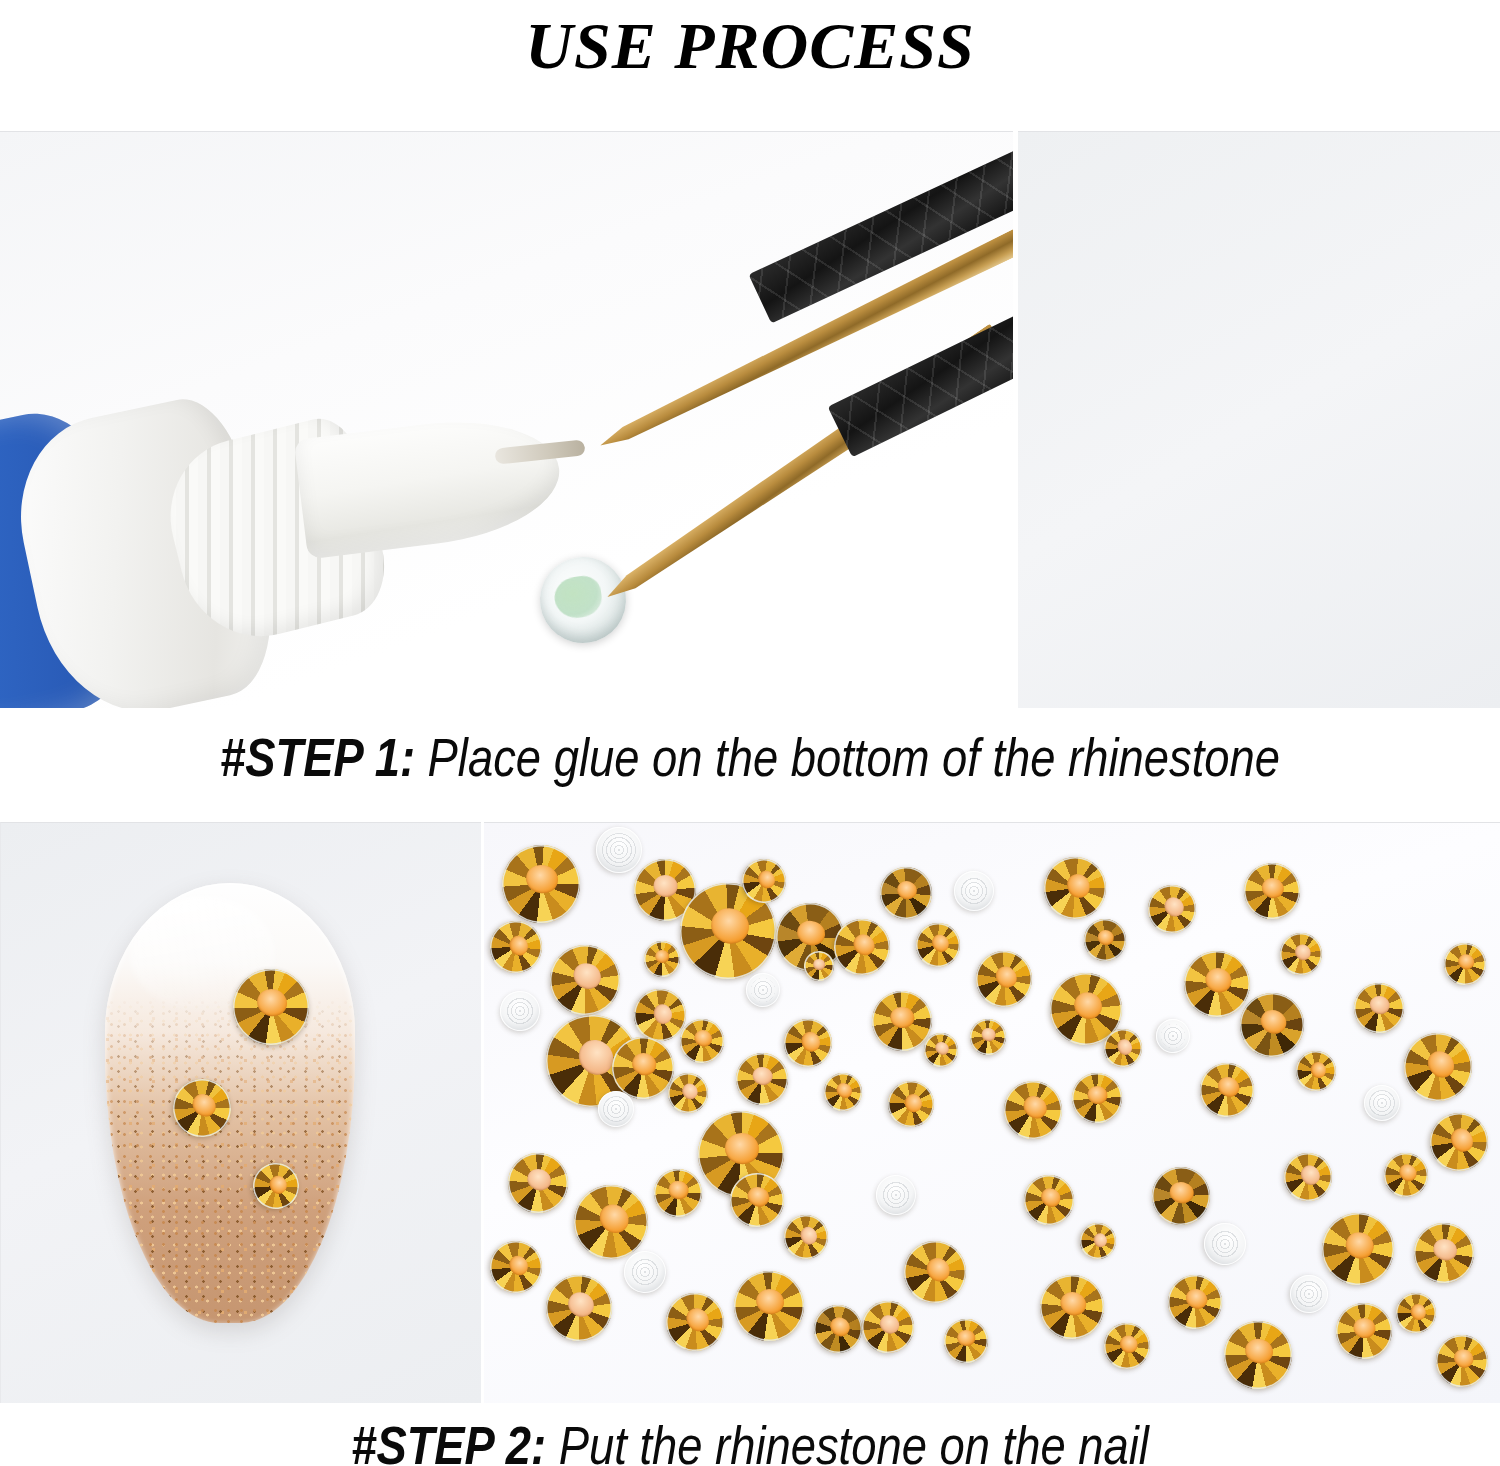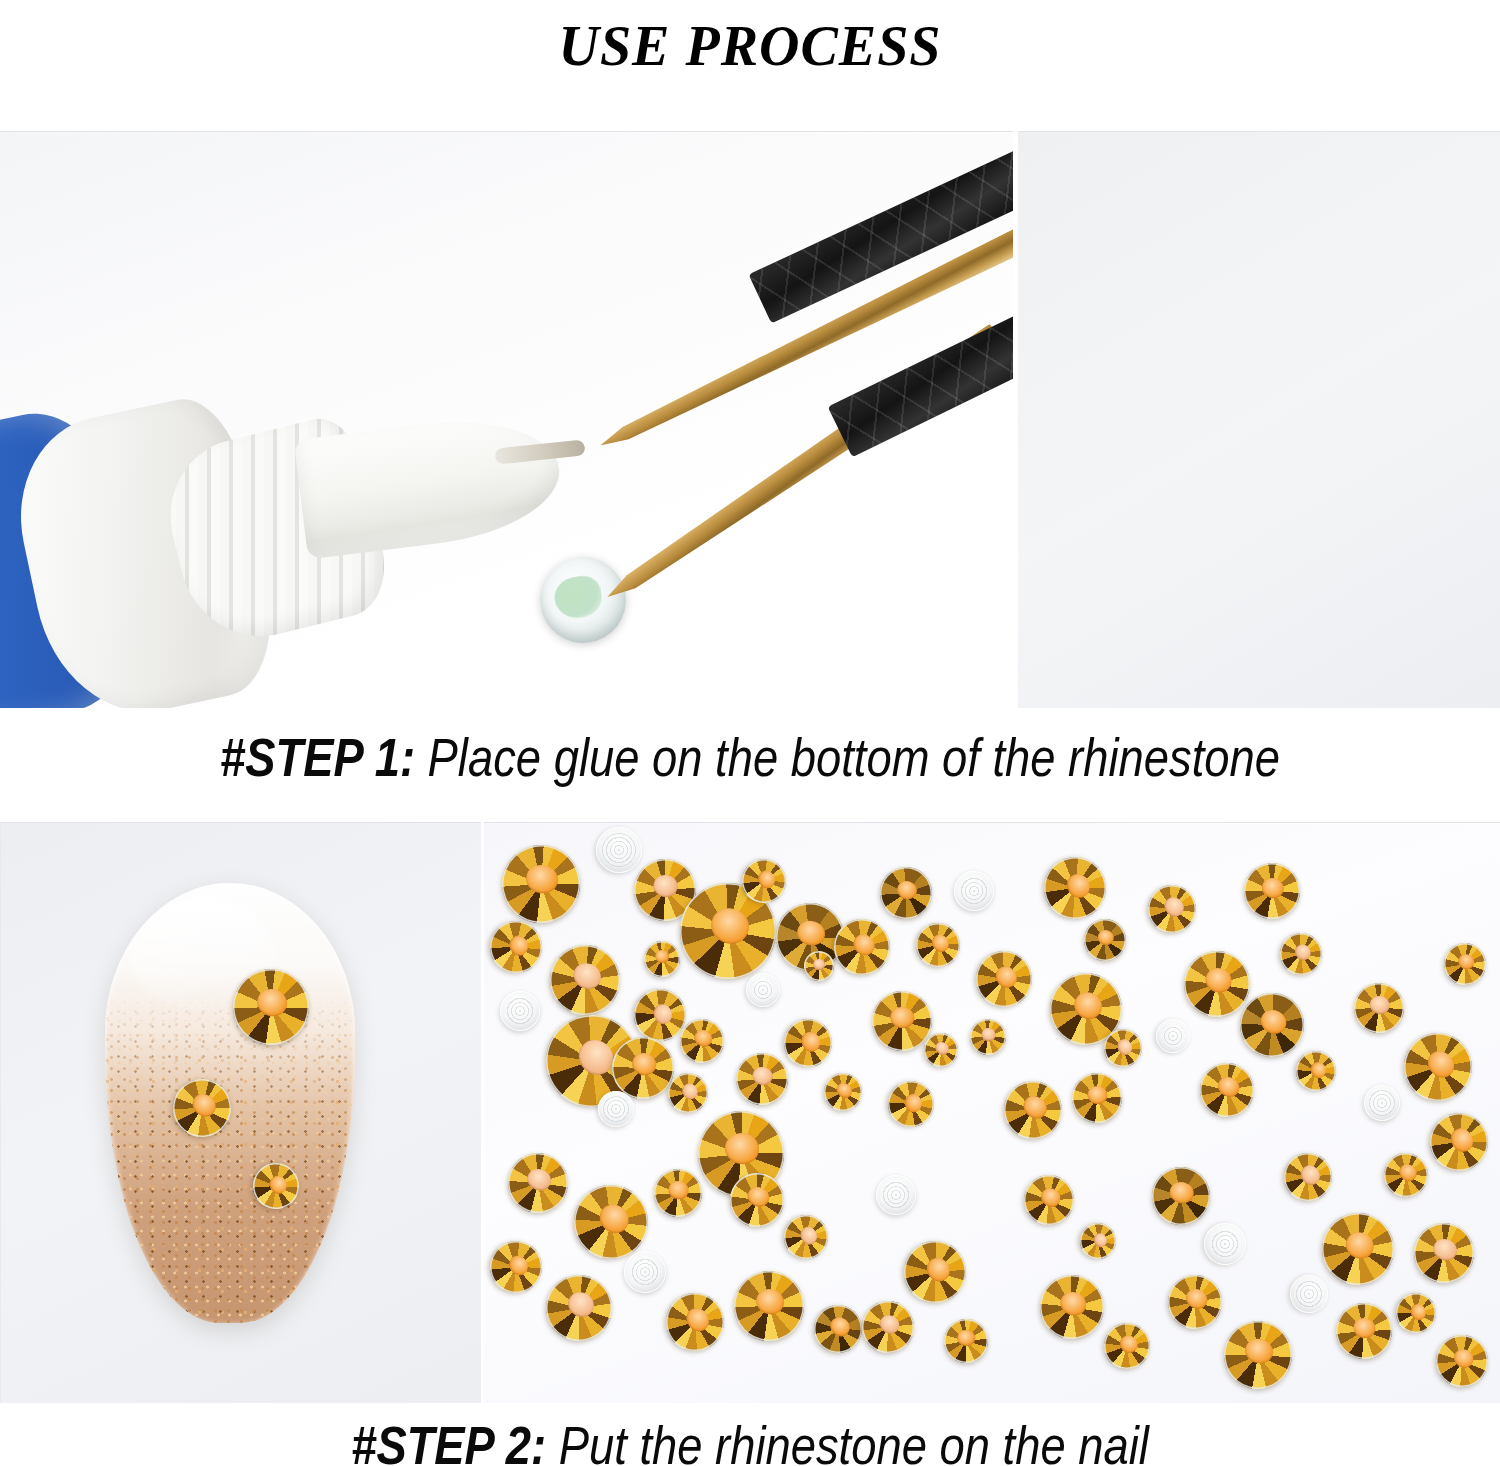--- a/index.html
+++ b/index.html
@@ -10,21 +10,21 @@
     overflow:hidden;
     position:relative;
   }
 
   
   #title{
     position:absolute;left:0;top:0;width:1500px;height:92px;
     display:flex;align-items:center;justify-content:center;
     font-family:"Liberation Serif","DejaVu Serif",serif;
     font-weight:700;font-style:italic;
-    font-size:56px;letter-spacing:1px;color:#000;
+    font-size:66px;letter-spacing:1px;color:#000;
     line-height:1;
     white-space:nowrap;
   }
 
   
   #row1{position:absolute;left:0;top:131px;width:1500px;height:576px;}
   #panel-glue{
     position:absolute;left:0;top:0;width:1013px;height:576px;
     background:linear-gradient(160deg,#f4f5f7 0%,#fbfbfc 35%,#ffffff 70%);
     overflow:hidden;border-top:1px solid #e2e3e6;

